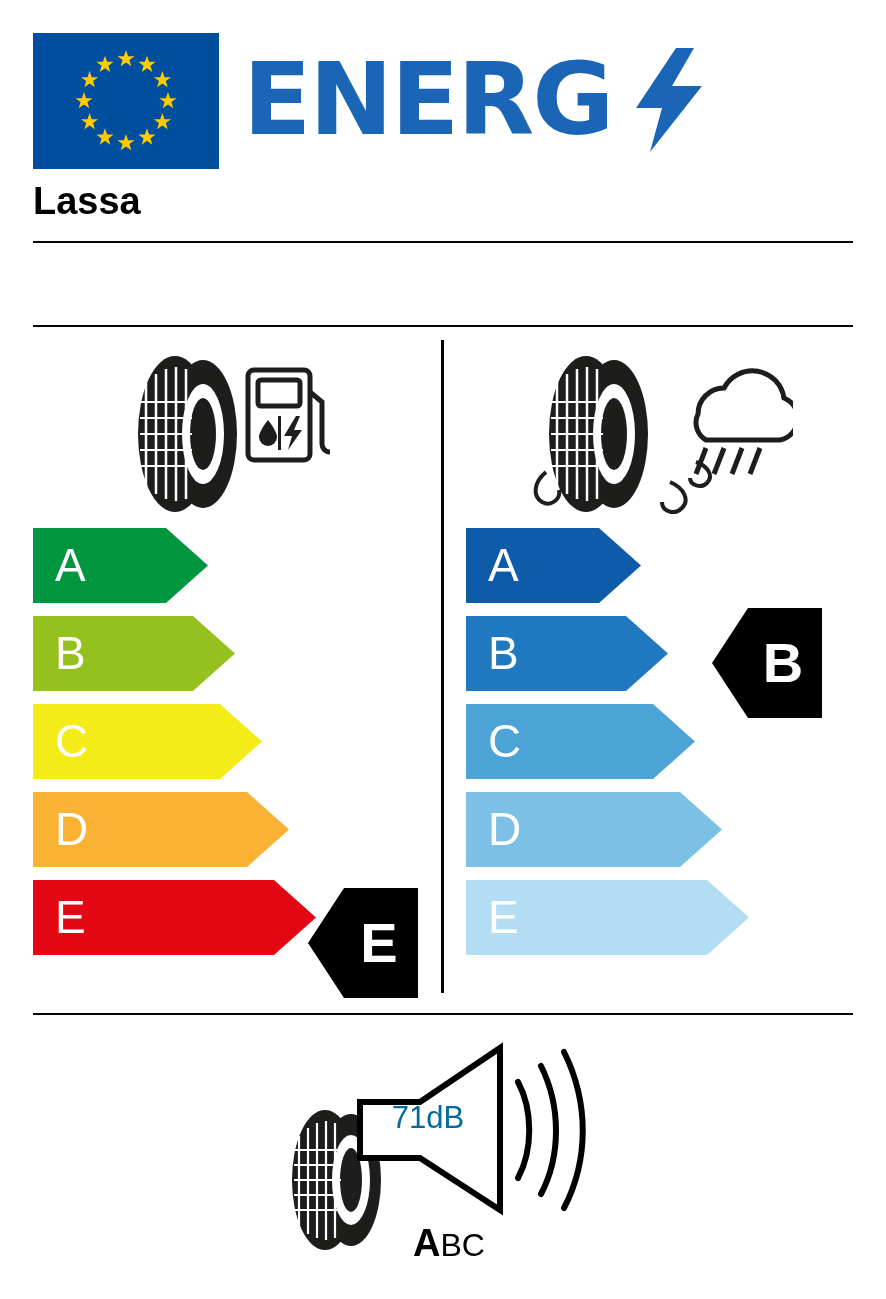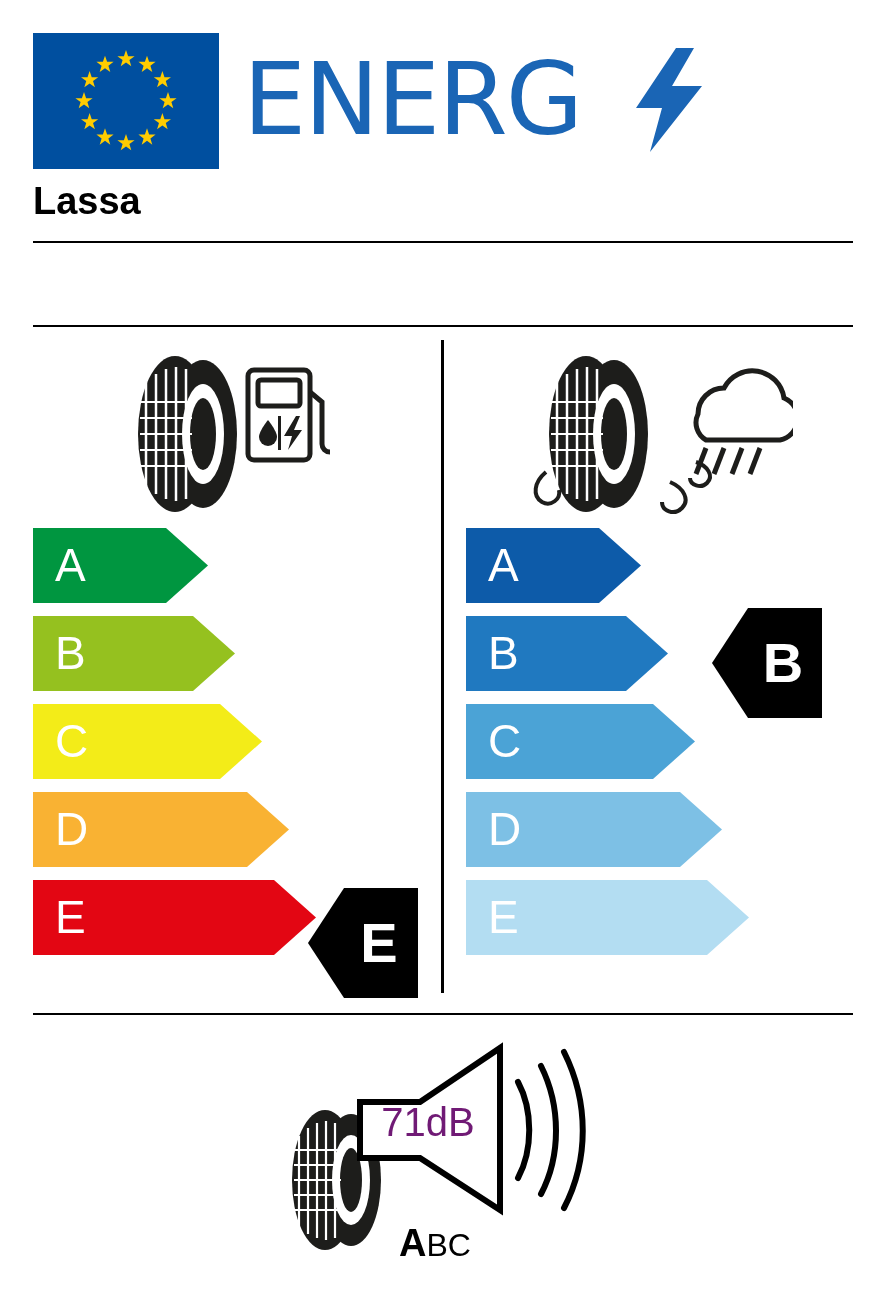--- a/index.html
+++ b/index.html
@@ -30,21 +30,21 @@
   }
   .energ-word {
     position: absolute;
     left: 243px;
     top: 45px;
     width: 470px;
     height: 110px;
   }
   .energ-text {
     font-family: "DejaVu Sans", sans-serif;
-    font-weight: normal;
+    font-weight: bold;
     font-size: 100px;
     letter-spacing: -2px;
     color: #1a65b5;
     line-height: 110px;
   }
   .bolt {
     position: absolute;
     left: 636px;
     top: 48px;
     width: 66px;
@@ -151,27 +151,27 @@
     top: 1040px;
     width: 320px;
     height: 230px;
   }
   .noise-db {
     position: absolute;
     left: 368px;
     top: 1100px;
     width: 120px;
     text-align: center;
-    font-size: 40px;
+    font-size: 31px;
     font-family: "Liberation Sans", sans-serif;
-    color: #701a75;
+    color: #0369a1;
   }
   .noise-classes {
     position: absolute;
-    left: 399px;
+    left: 413px;
     top: 1222px;
     font-size: 34px;
     color: #000;
     white-space: nowrap;
   }
   .noise-classes .active {
     font-weight: bold;
     font-size: 38px;
   }
   .noise-classes .inactive {

